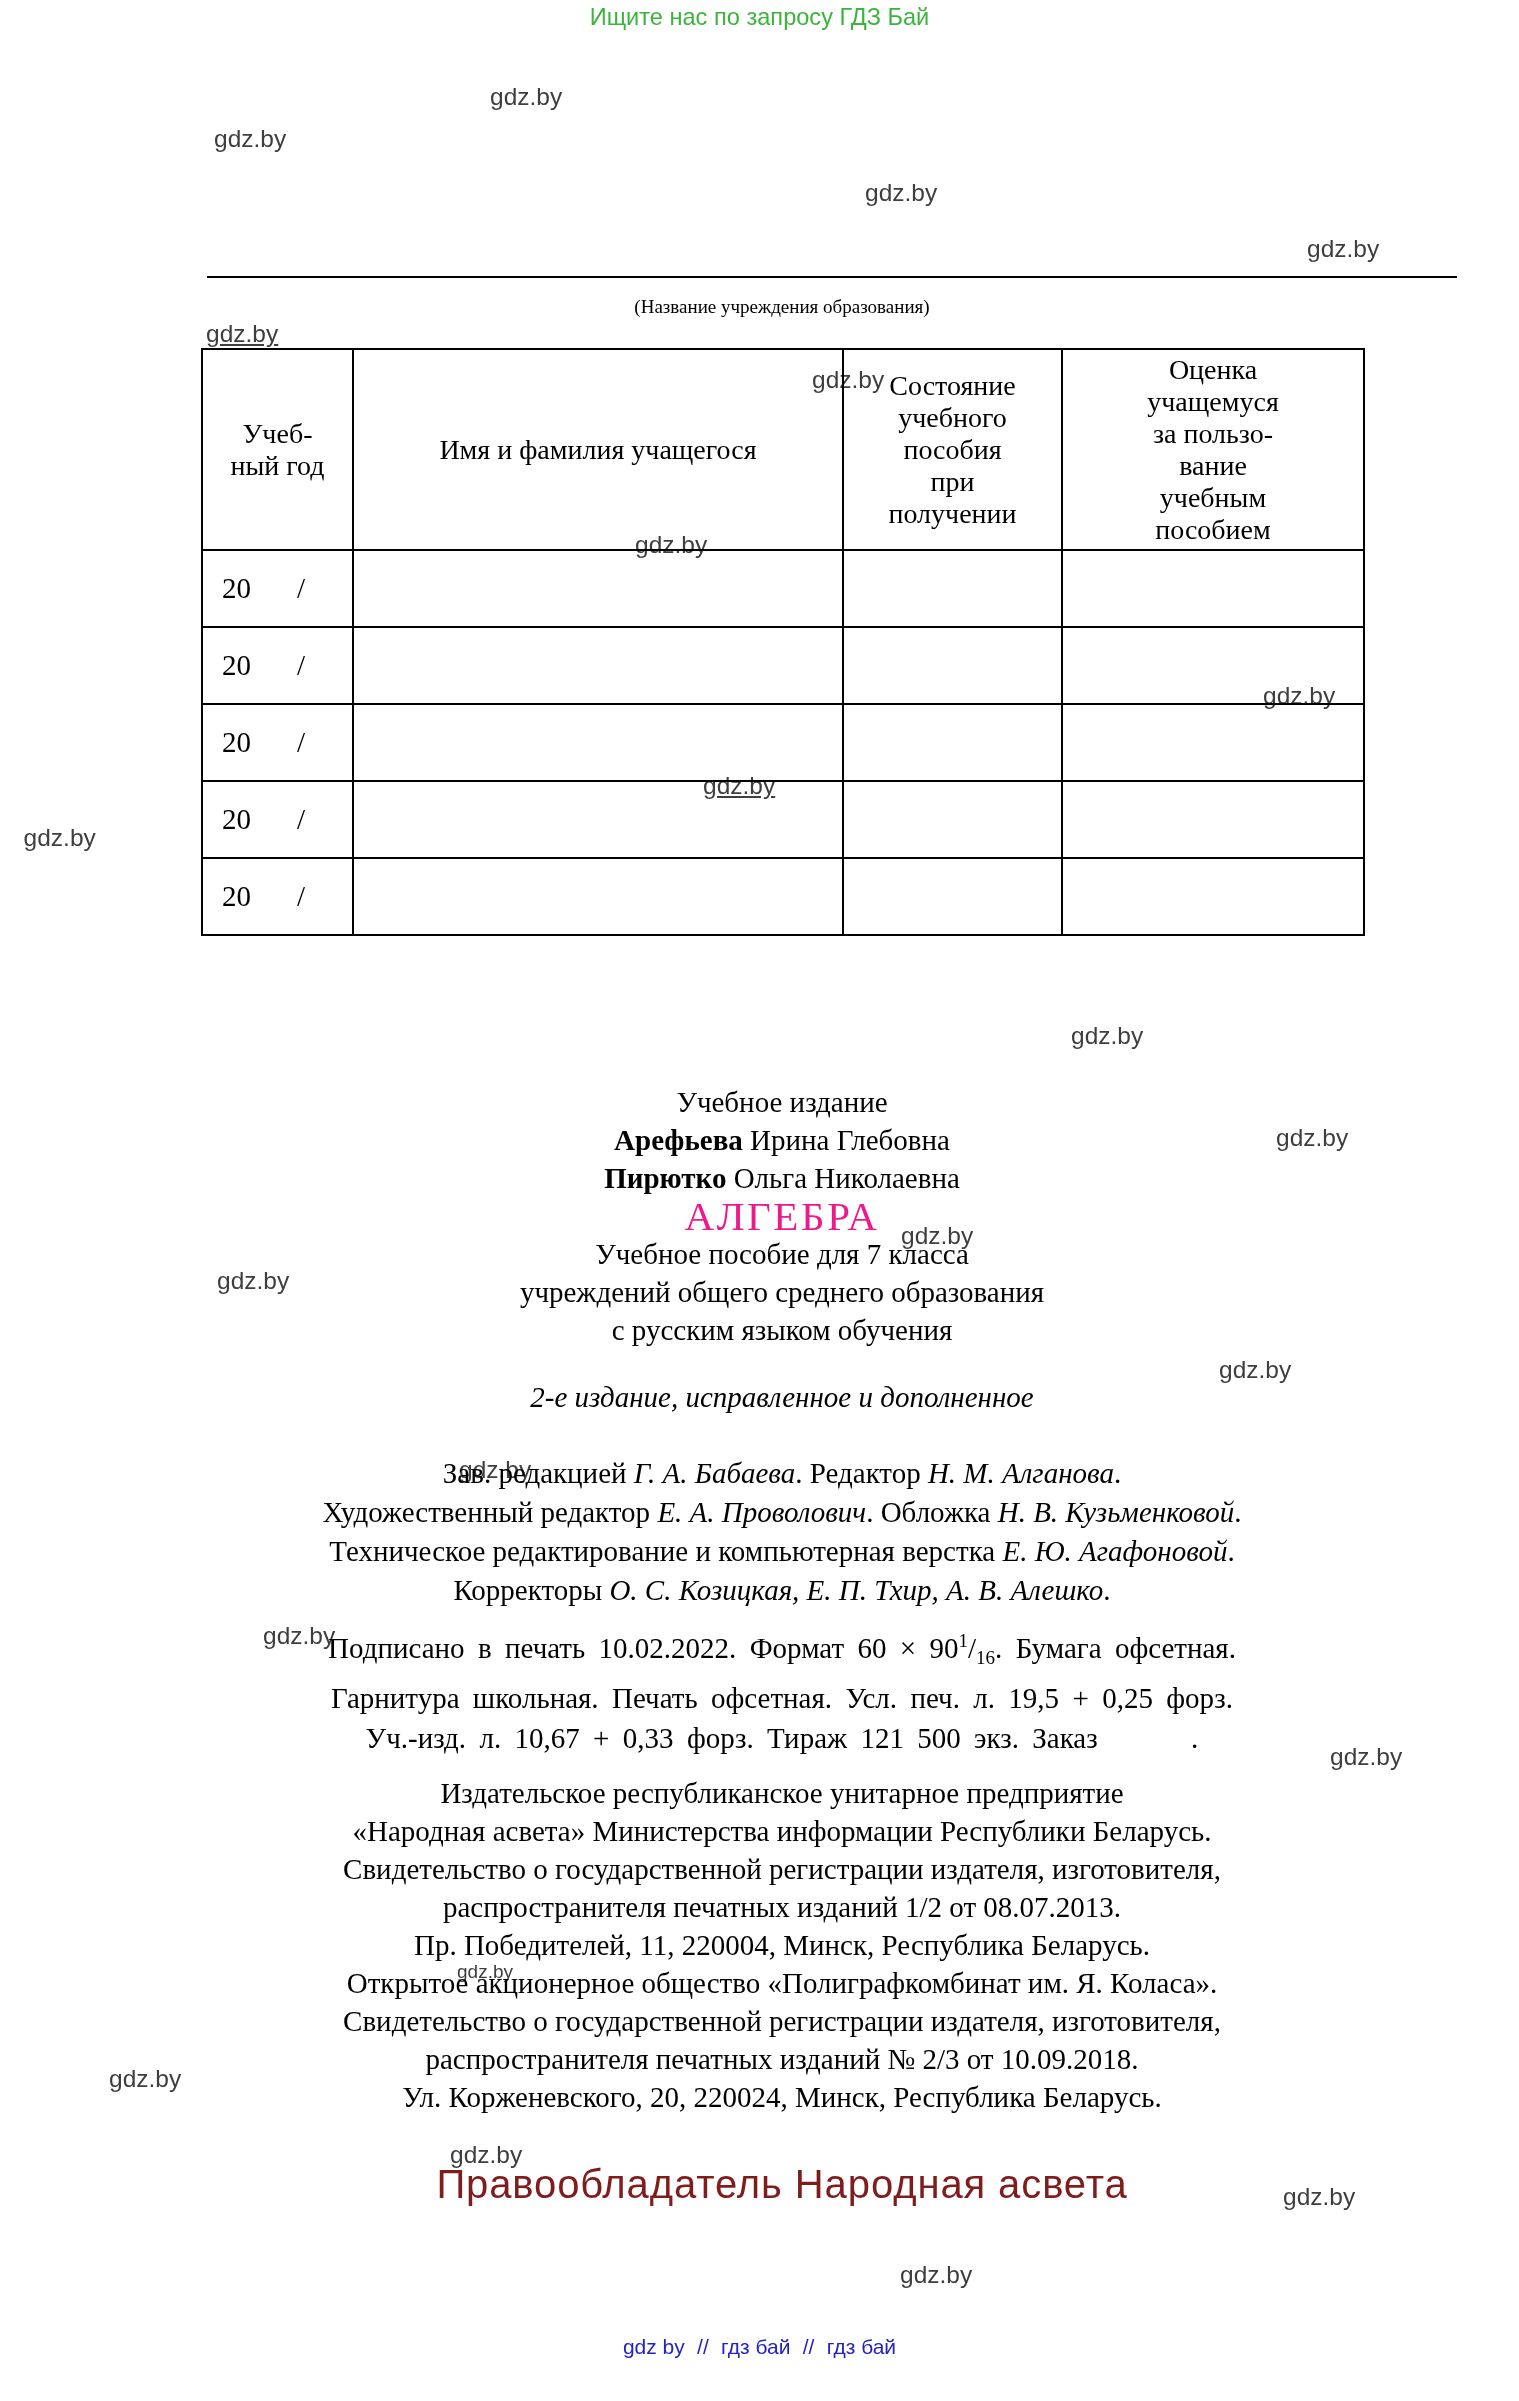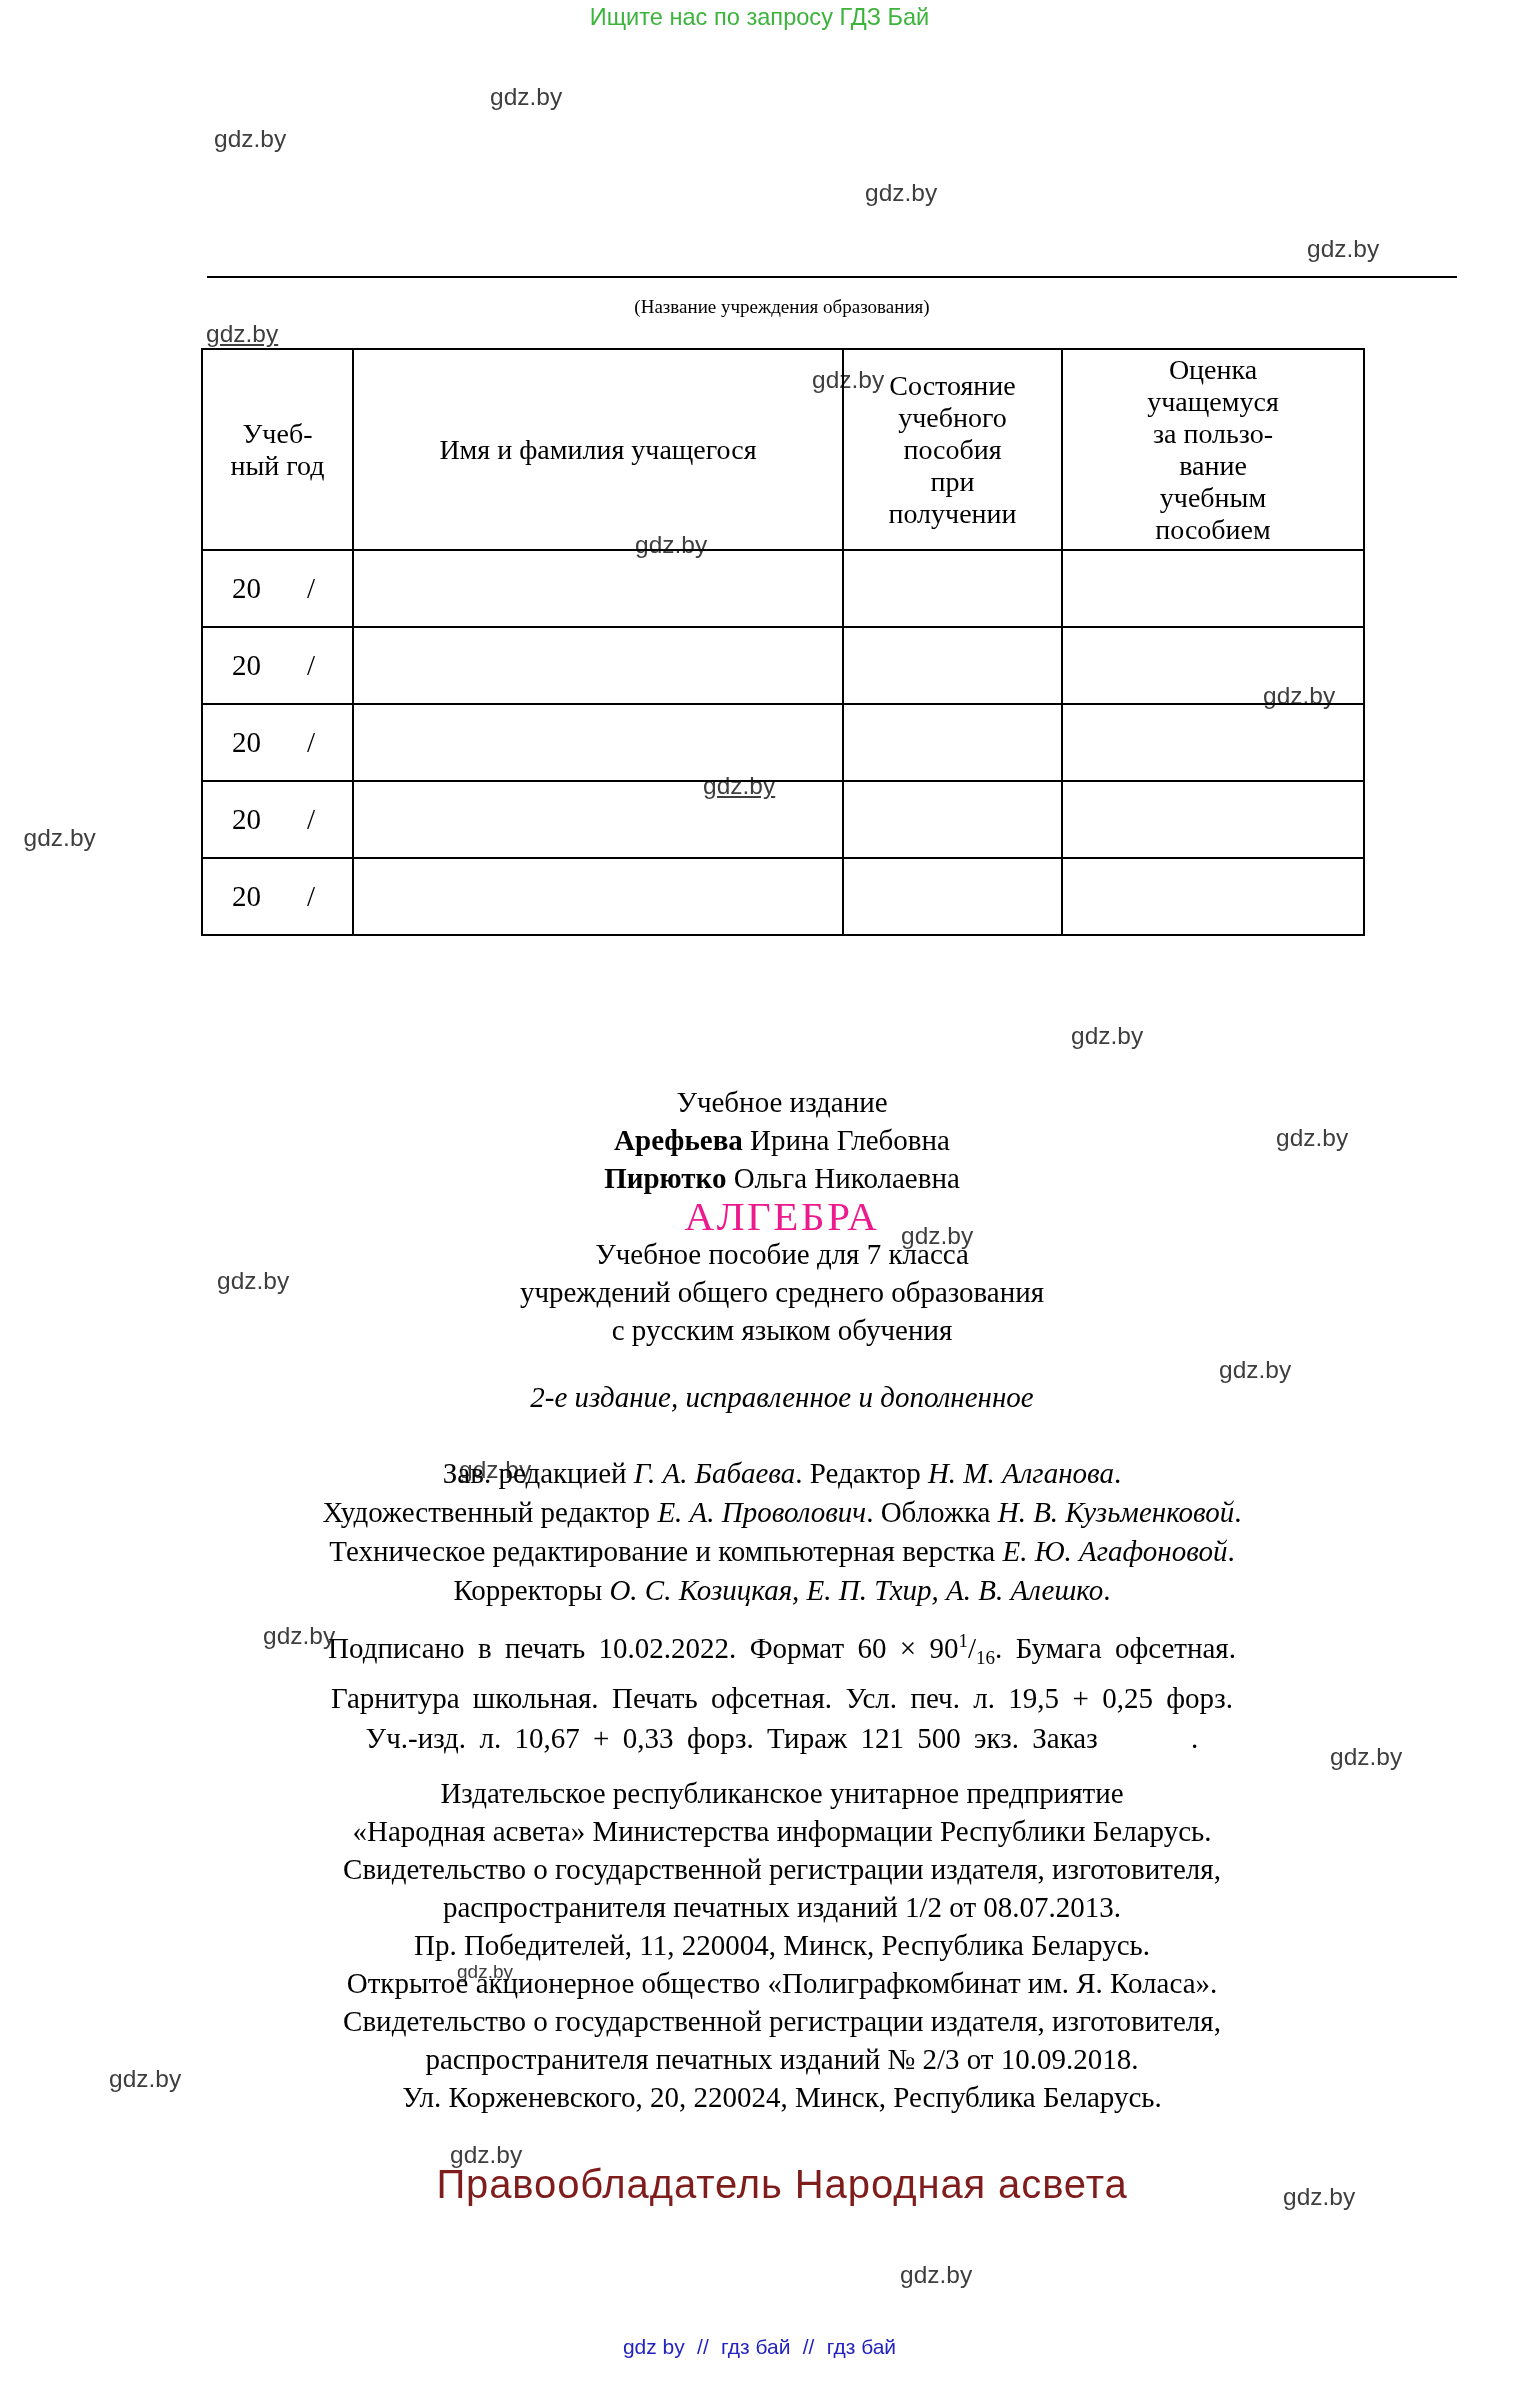--- a/index.html
+++ b/index.html
@@ -35,21 +35,21 @@
     border-collapse:collapse; table-layout:fixed;
   }
   .form-table th, .form-table td { border:2.6px solid #000; }
   .form-table thead tr { height:186px; }
   .form-table th {
     font-weight:normal; font-size:28px; line-height:32px; text-align:center;
     vertical-align:middle; white-space:pre-line; padding:3.5px 5.3px;
   }
   .form-table tbody tr { height:77px; }
   .form-table tbody td { font-size:29px; vertical-align:middle; }
-  .yr-cell { padding-left:29px; }
+  .yr-cell { padding-left:19px; }
   .slash { margin-left:46px; }
 
   
   .colophon {
     position:absolute; left:201px; top:1083px; width:1162px;
     text-align:center; font-size:29px;
   }
   .colophon p { margin:0; line-height:38px; }
   .edition-header { margin-bottom:14px; }
   .author b { font-weight:bold; }

